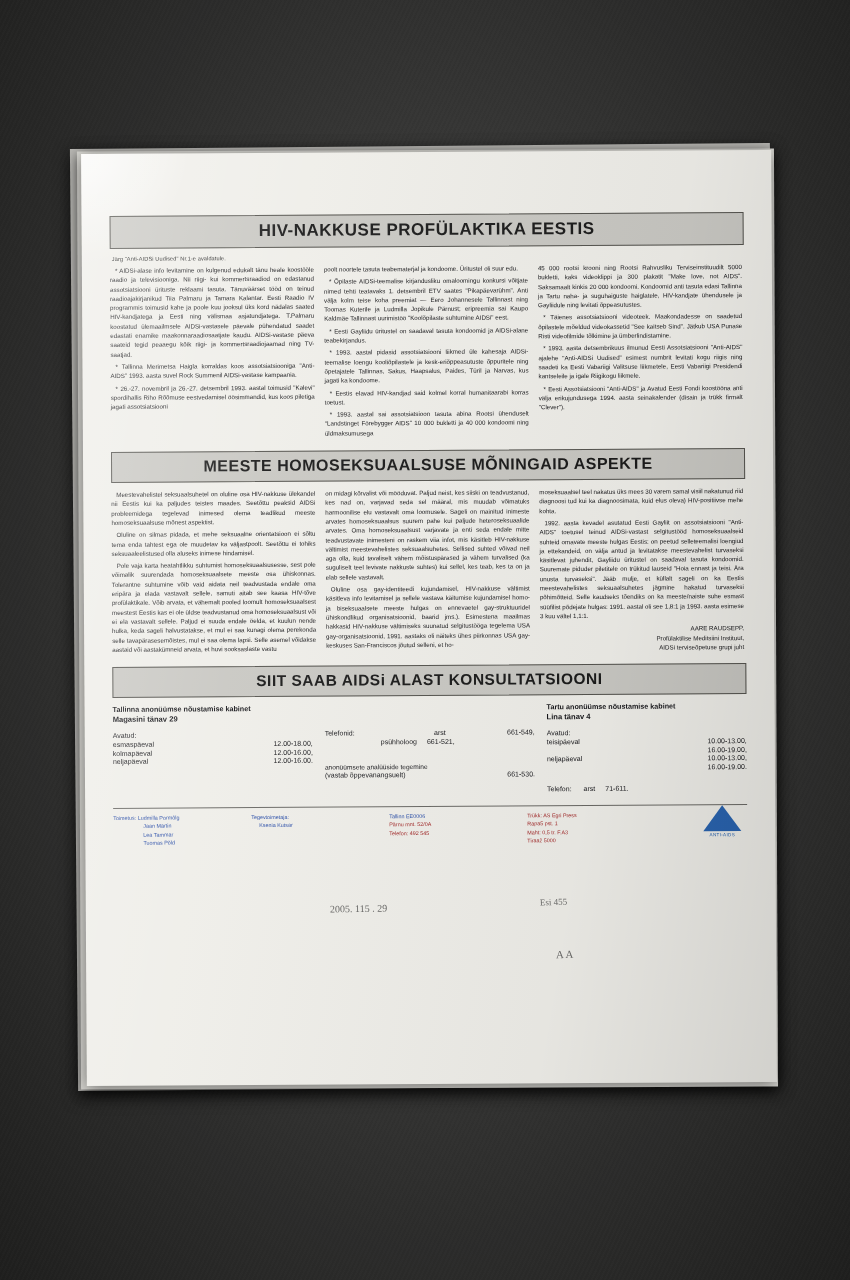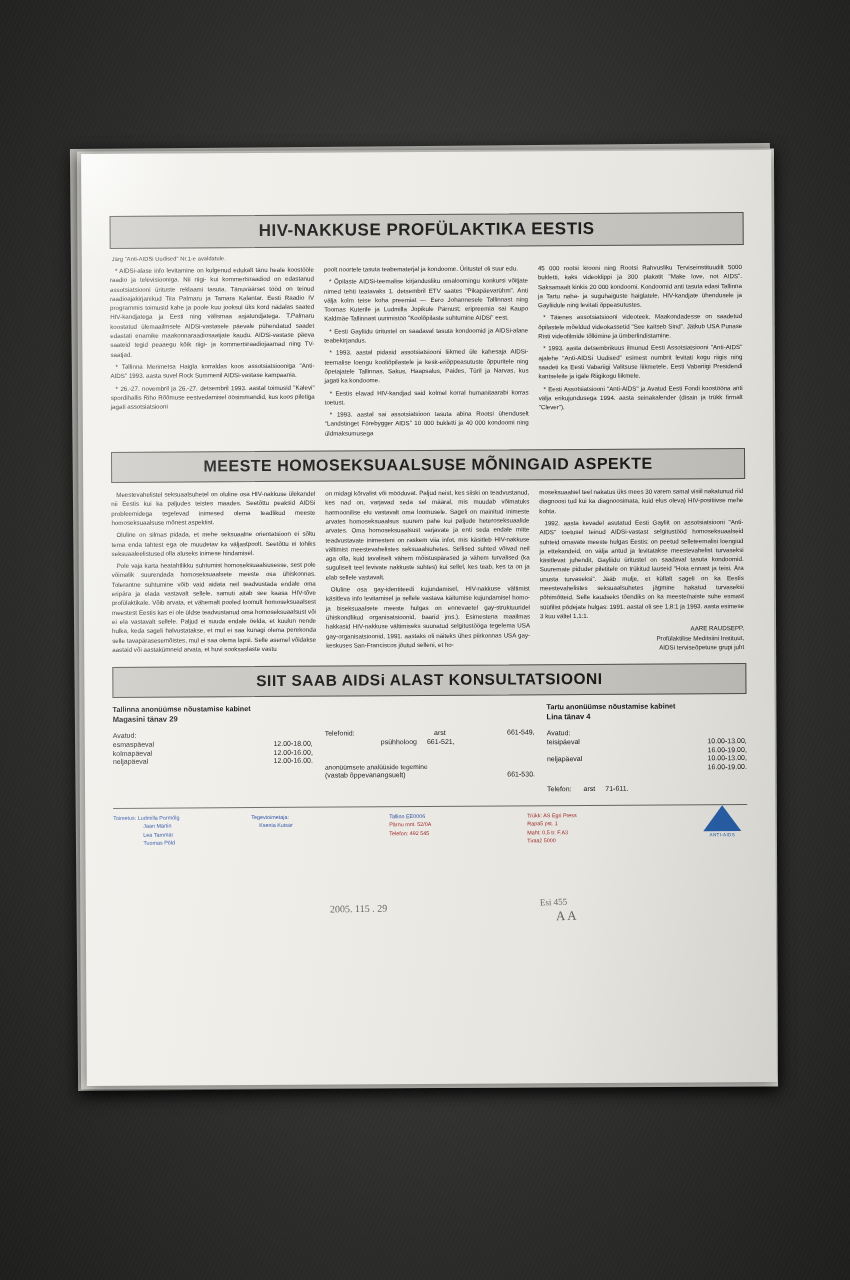--- a/index.html
+++ b/index.html
@@ -57,21 +57,21 @@
   .foot .fline.red{color:#a32a2a;}
   .logo{position:absolute;right:2px;top:0;width:46px;height:40px;}
   .logo .tri{width:0;height:0;border-left:19px solid transparent;border-right:19px solid transparent;
      border-bottom:26px solid #2a64b0;margin:0 auto;}
   .logo .cap{font-size:4.6px;color:#2a64b0;text-align:center;margin-top:1px;letter-spacing:.3px;}
 
   
   .hw{position:absolute;font-family:"Liberation Serif",serif;color:#3a3a3a;opacity:.75;}
   .hw1{left:330px;top:903px;font-size:10px;transform:rotate(-1deg);}
   .hw2{left:540px;top:897px;font-size:9px;transform:rotate(-2deg);}
-  .hw3{left:556px;top:908px;font-size:13px;transform:rotate(-1deg);}
+  .hw3{left:556px;top:948px;font-size:11px;transform:rotate(-1deg);}
 
   .sig{text-align:right;font-size:6.2px;line-height:1.5;margin-top:4px;color:#17171a;}
 </style>
 </head>
 <body>
 
 <div class="stage">
   <div class="sheet-under2"></div>
   <div class="sheet-under1"></div>
 

